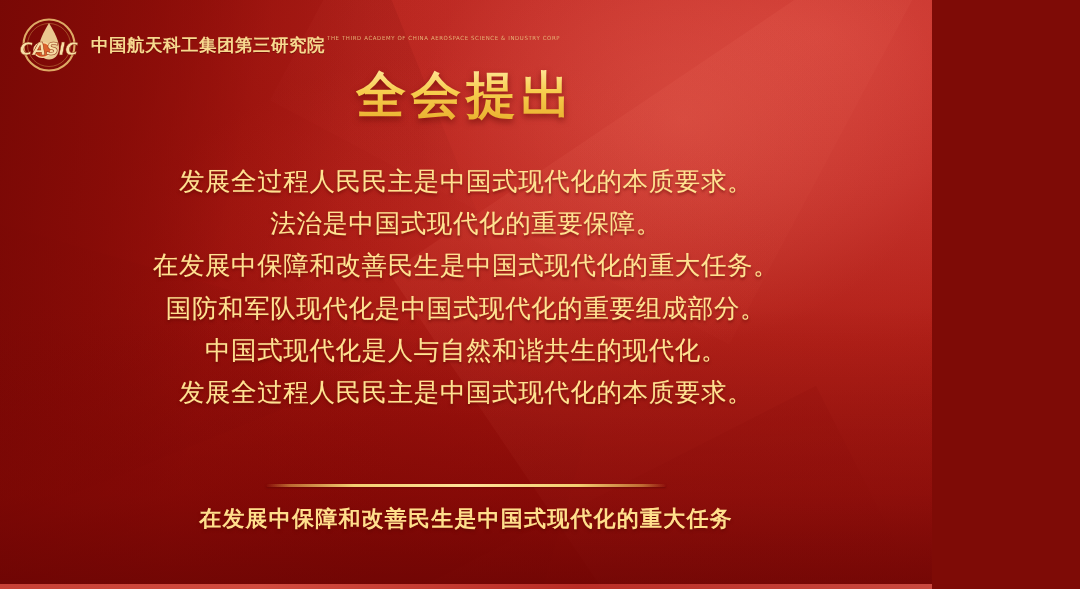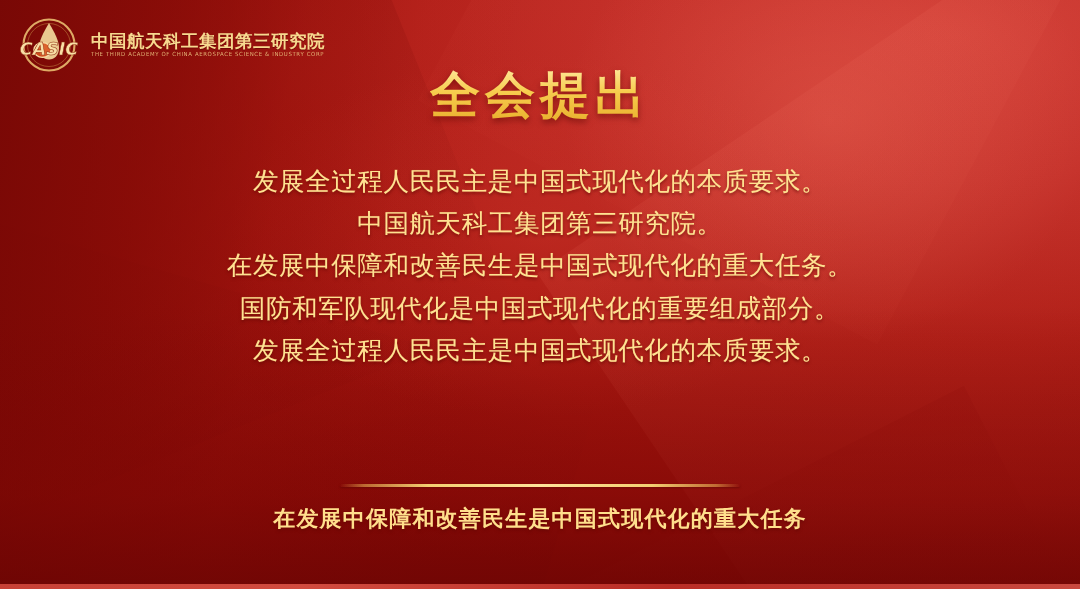--- a/index.html
+++ b/index.html
@@ -2,21 +2,21 @@
 <html><head>
 <meta charset="utf-8">
 <style>
   html, body {
     margin: 0;
     padding: 0;
     background: #7e0b06;
   }
   .stage {
     position: relative;
-    width: 1080px;
+    width: 932px;
     height: 589px;
     overflow: hidden;
     font-family: "DejaVu Sans", "Liberation Sans", sans-serif;
     background: #0f766e;
   }
 
   
   .bg-base {
     position: absolute;
     inset: 0;
@@ -106,21 +106,21 @@
     gap: 11px;
     z-index: 6;
   }
   .logo-mark {
     width: 62px; height: 62px;
     position: relative;
     flex: none;
   }
   .logo-mark svg { display: block; }
 
-  .logo-text { display: flex; flex-direction: column; gap: 2px; }
+  .logo-text { display: flex; flex-direction: row; gap: 2px; }
   .logo-cn {
     font-size: 17.5px;
     font-weight: 700;
     letter-spacing: .5px;
     color: #f7d98f;
     white-space: nowrap;
     line-height: 1.05;
     text-shadow: 0 1px 0 rgba(90,4,2,.55);
   }
   .logo-en {
@@ -240,23 +240,24 @@
       <div class="logo-en">THE THIRD ACADEMY OF CHINA AEROSPACE SCIENCE &amp; INDUSTRY CORP</div>
     </div>
   </div>
 
   <div class="title">
     <span>全会提出</span>
   </div>
 
   <div class="body-lines">
     <div class="body-line">发展全过程人民民主是中国式现代化的本质要求。</div>
-    <div class="body-line">中国航天科工集团第三研究院。</div>
+    <div class="body-line">法治是中国式现代化的重要保障。</div>
     <div class="body-line">在发展中保障和改善民生是中国式现代化的重大任务。</div>
     <div class="body-line">国防和军队现代化是中国式现代化的重要组成部分。</div>
+    <div class="body-line">中国式现代化是人与自然和谐共生的现代化。</div>
     <div class="body-line">发展全过程人民民主是中国式现代化的本质要求。</div>
   </div>
 
   <div class="divider"></div>
   <div class="footer">
     <span>在发展中保障和改善民生是中国式现代化的重大任务</span>
   </div>
 
 </div>
 

